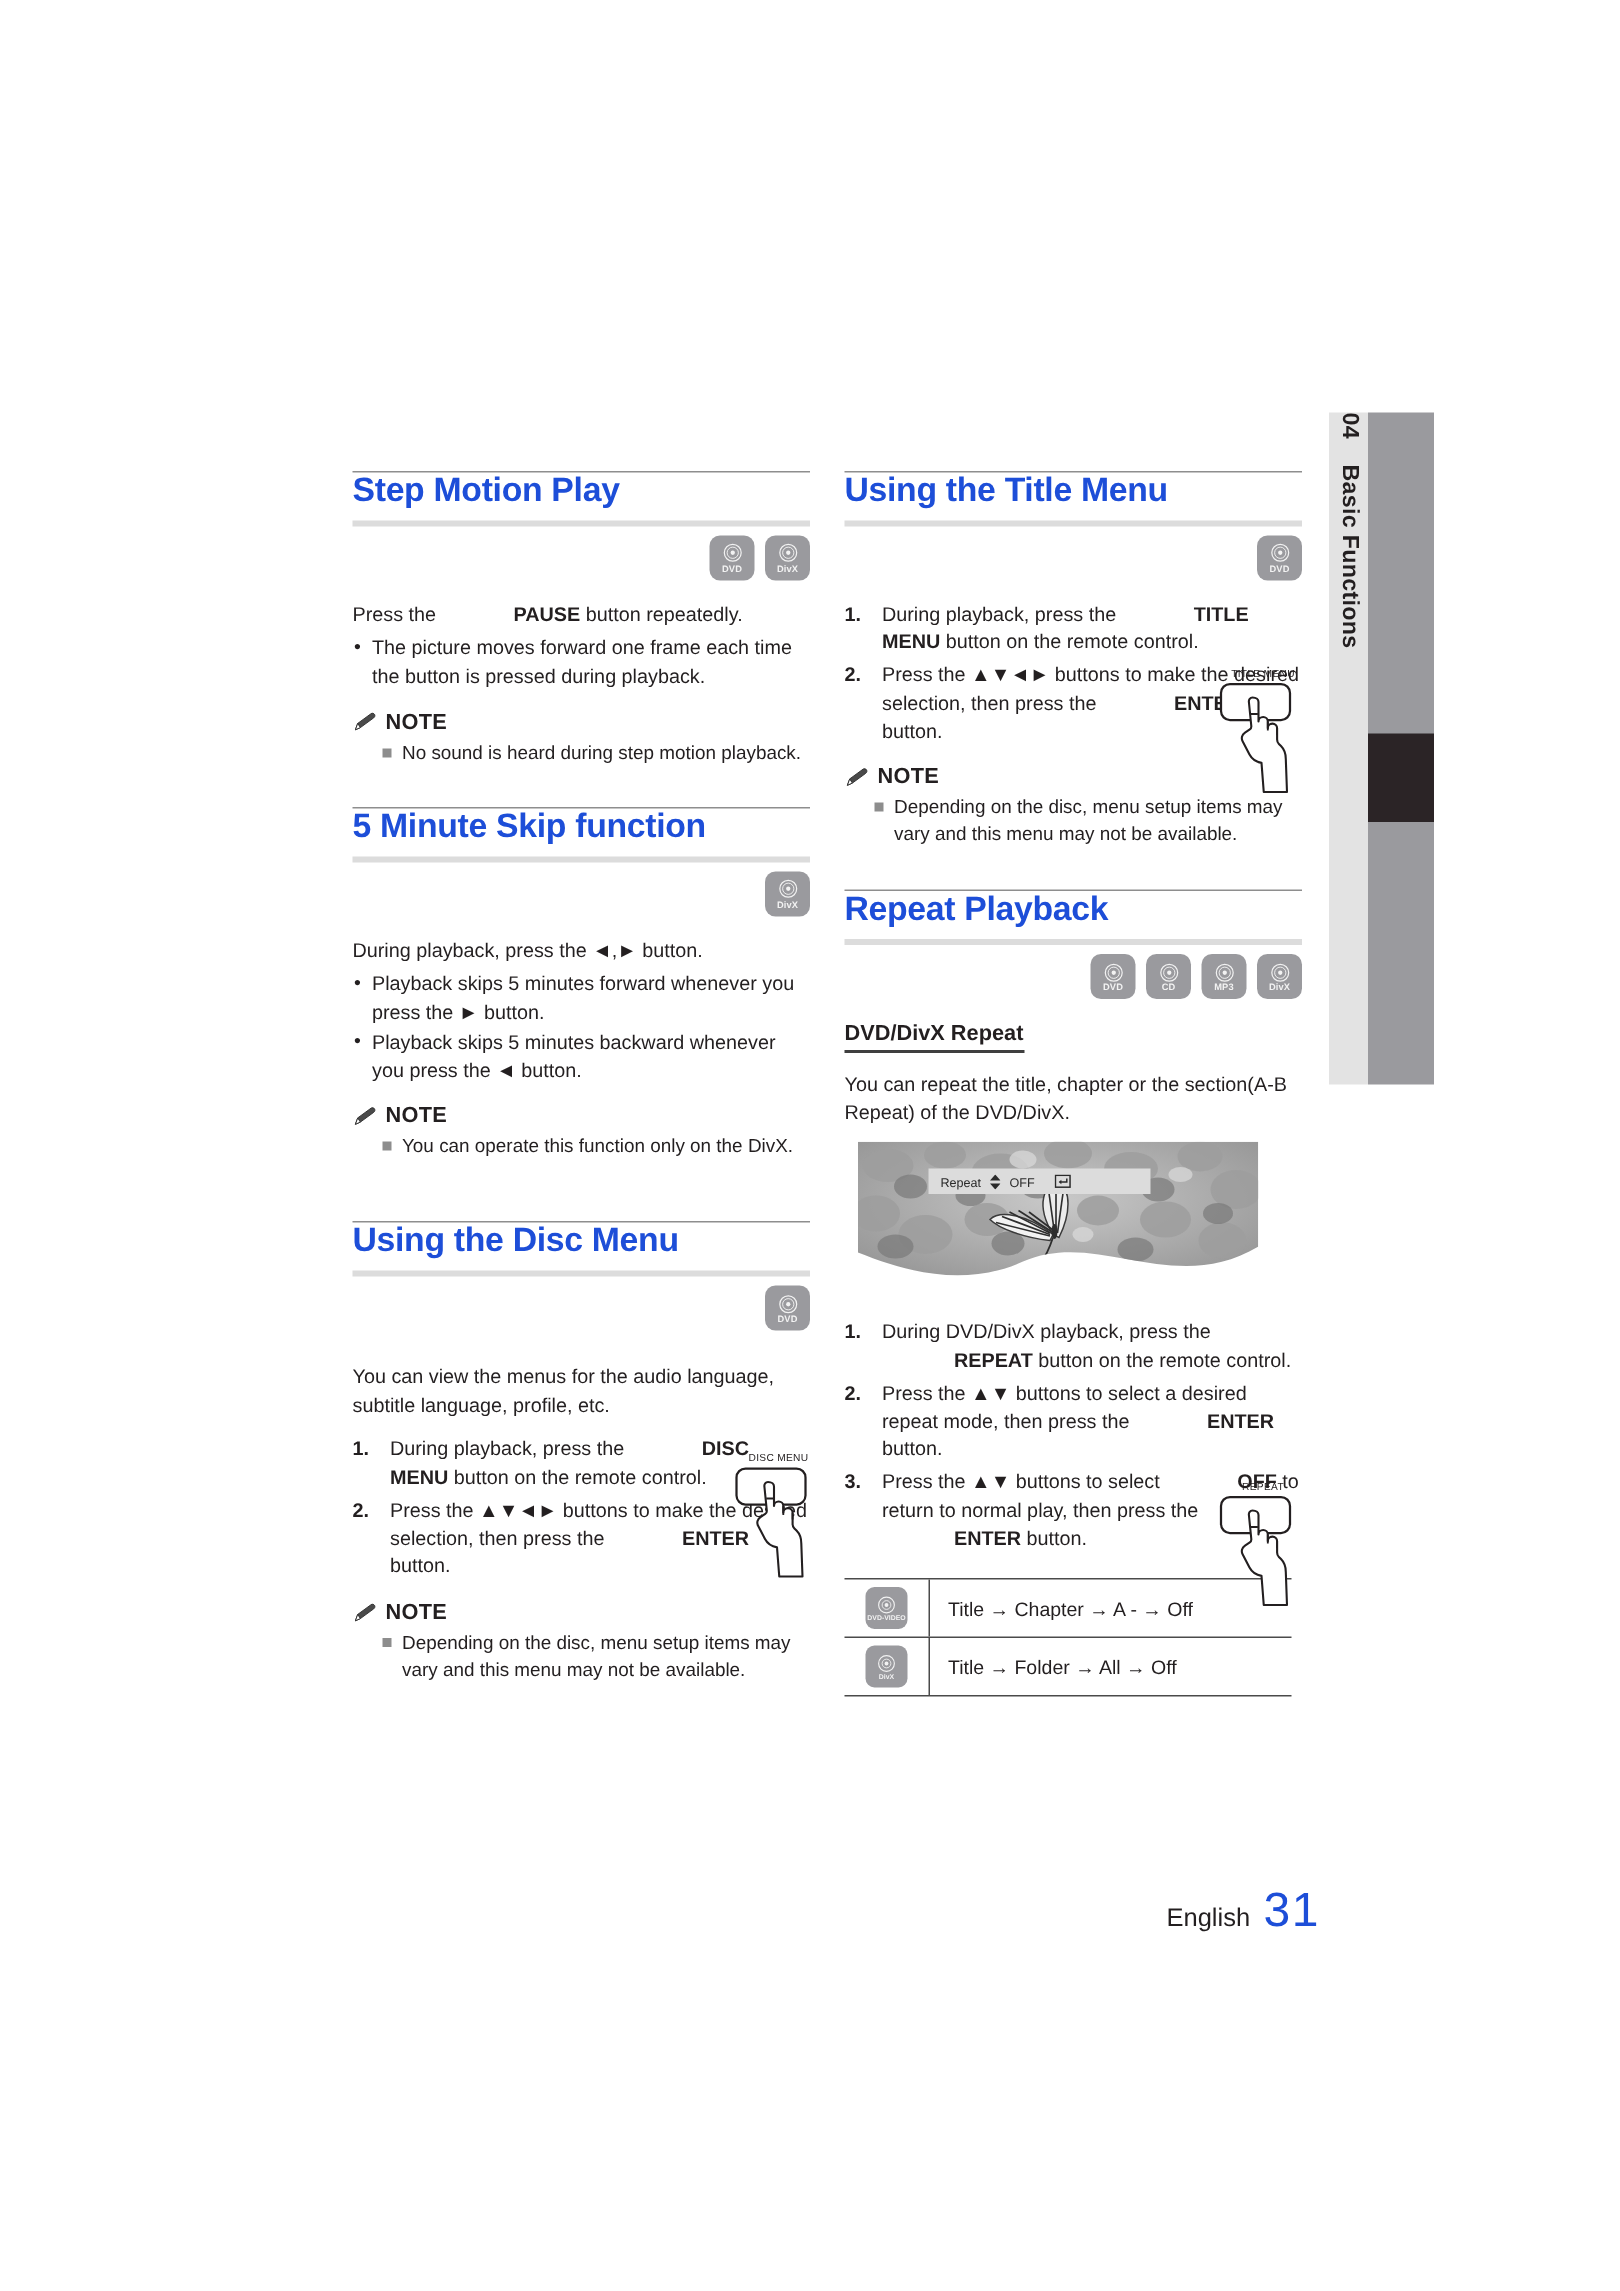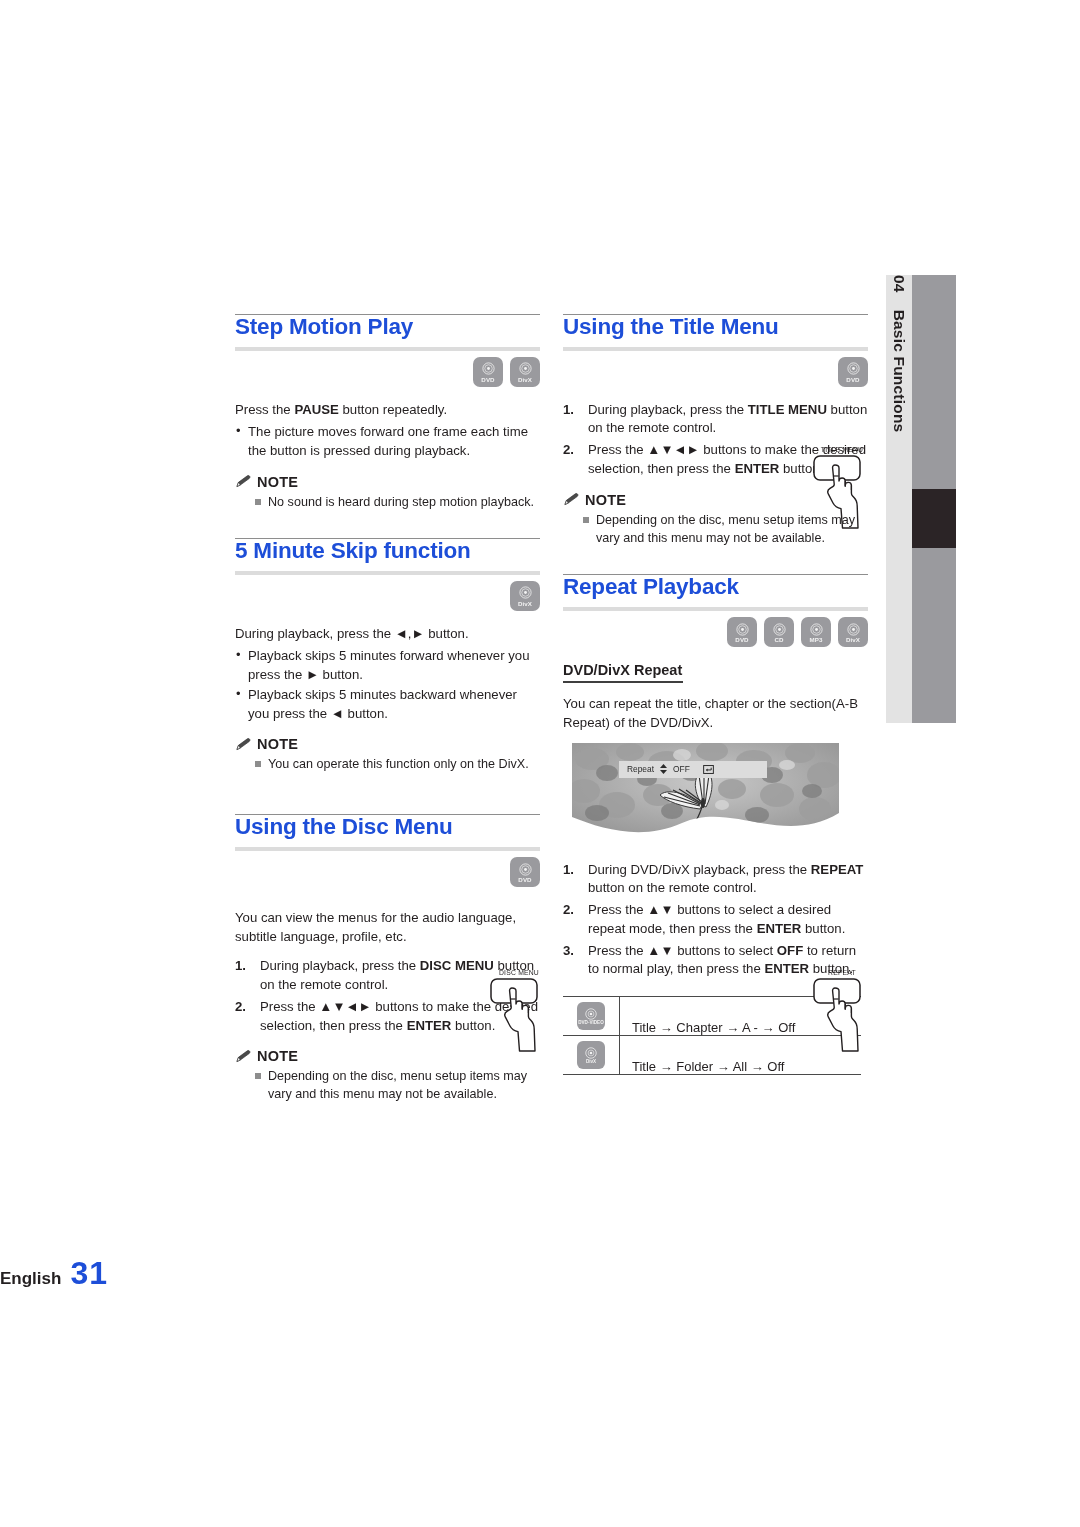--- a/index.html
+++ b/index.html
@@ -53,21 +53,21 @@
   h3.sub{
     font-size:14.5px;font-weight:bold;margin:0;padding:0 0 3px 0;
     display:inline-block;color:#231f20;
   }
   .sub-rule{height:2px;background:#3f3f3f;width:120px;margin-bottom:12px;}
 
   
   p.body{
     font-size:13.2px;line-height:1.42;margin:0 0 4px 0;color:#231f20;
   }
-  .b{font-weight:bold;}
+  .b{font-weight:bold;margin-left:48px;}
   ul.bul{list-style:none;margin:0;padding:0;}
   ul.bul li{
     position:relative;padding-left:13px;font-size:13.2px;line-height:1.42;
     margin-bottom:1px;
   }
   ul.bul li:before{
     content:"\2022";position:absolute;left:1px;top:-1px;font-size:13px;
   }
 
   
@@ -120,38 +120,38 @@
   .osd{
     position:absolute;left:47px;top:18px;width:148px;height:17px;
     background:#dcdcdc;display:flex;align-items:center;
     padding:0 8px;box-sizing:border-box;
     font-size:8.4px;color:#2a2a2a;gap:6px;
   }
   .osd .ospace{flex:1;}
 
   
   .rtable{margin-top:17px;width:298px;}
-  .rrow{display:flex;align-items:flex-end;border-bottom:1.5px solid #4a4a4a;}
+  .rrow{display:flex;align-items:center;border-bottom:1.5px solid #4a4a4a;}
   .rrow:first-child{border-top:1.5px solid #4a4a4a;}
   .rcell-icon{
     width:56px;flex:none;border-right:1.5px solid #4a4a4a;
     height:38px;display:flex;align-items:center;justify-content:center;
   }
   .rcell-txt{padding-left:12px;font-size:13px;}
   .disc-sm{
     width:28px;height:28px;border-radius:6px;background:#9a9a9e;
     display:flex;flex-direction:column;align-items:center;justify-content:center;
     box-sizing:border-box;
   }
   .disc-sm .dlabel{font-size:4.6px;font-weight:bold;color:#f2f2f2;line-height:1;margin-top:.5px;}
 
   
   .footer{
     position:absolute;left:0;top:1255px;width:880px;text-align:right;
-    display:flex;justify-content:flex-start;align-items:baseline;gap:9px;font-weight:bold;
+    display:flex;justify-content:flex-end;align-items:baseline;gap:9px;
   }
   .footer .lang{font-size:17px;color:#231f20;}
   .footer .pgnum{font-size:32px;color:#1d4ed8;letter-spacing:1px;}
 </style>
 </head>
 <body>
 
 <div class="page">
 
   <div class="side-tab">

